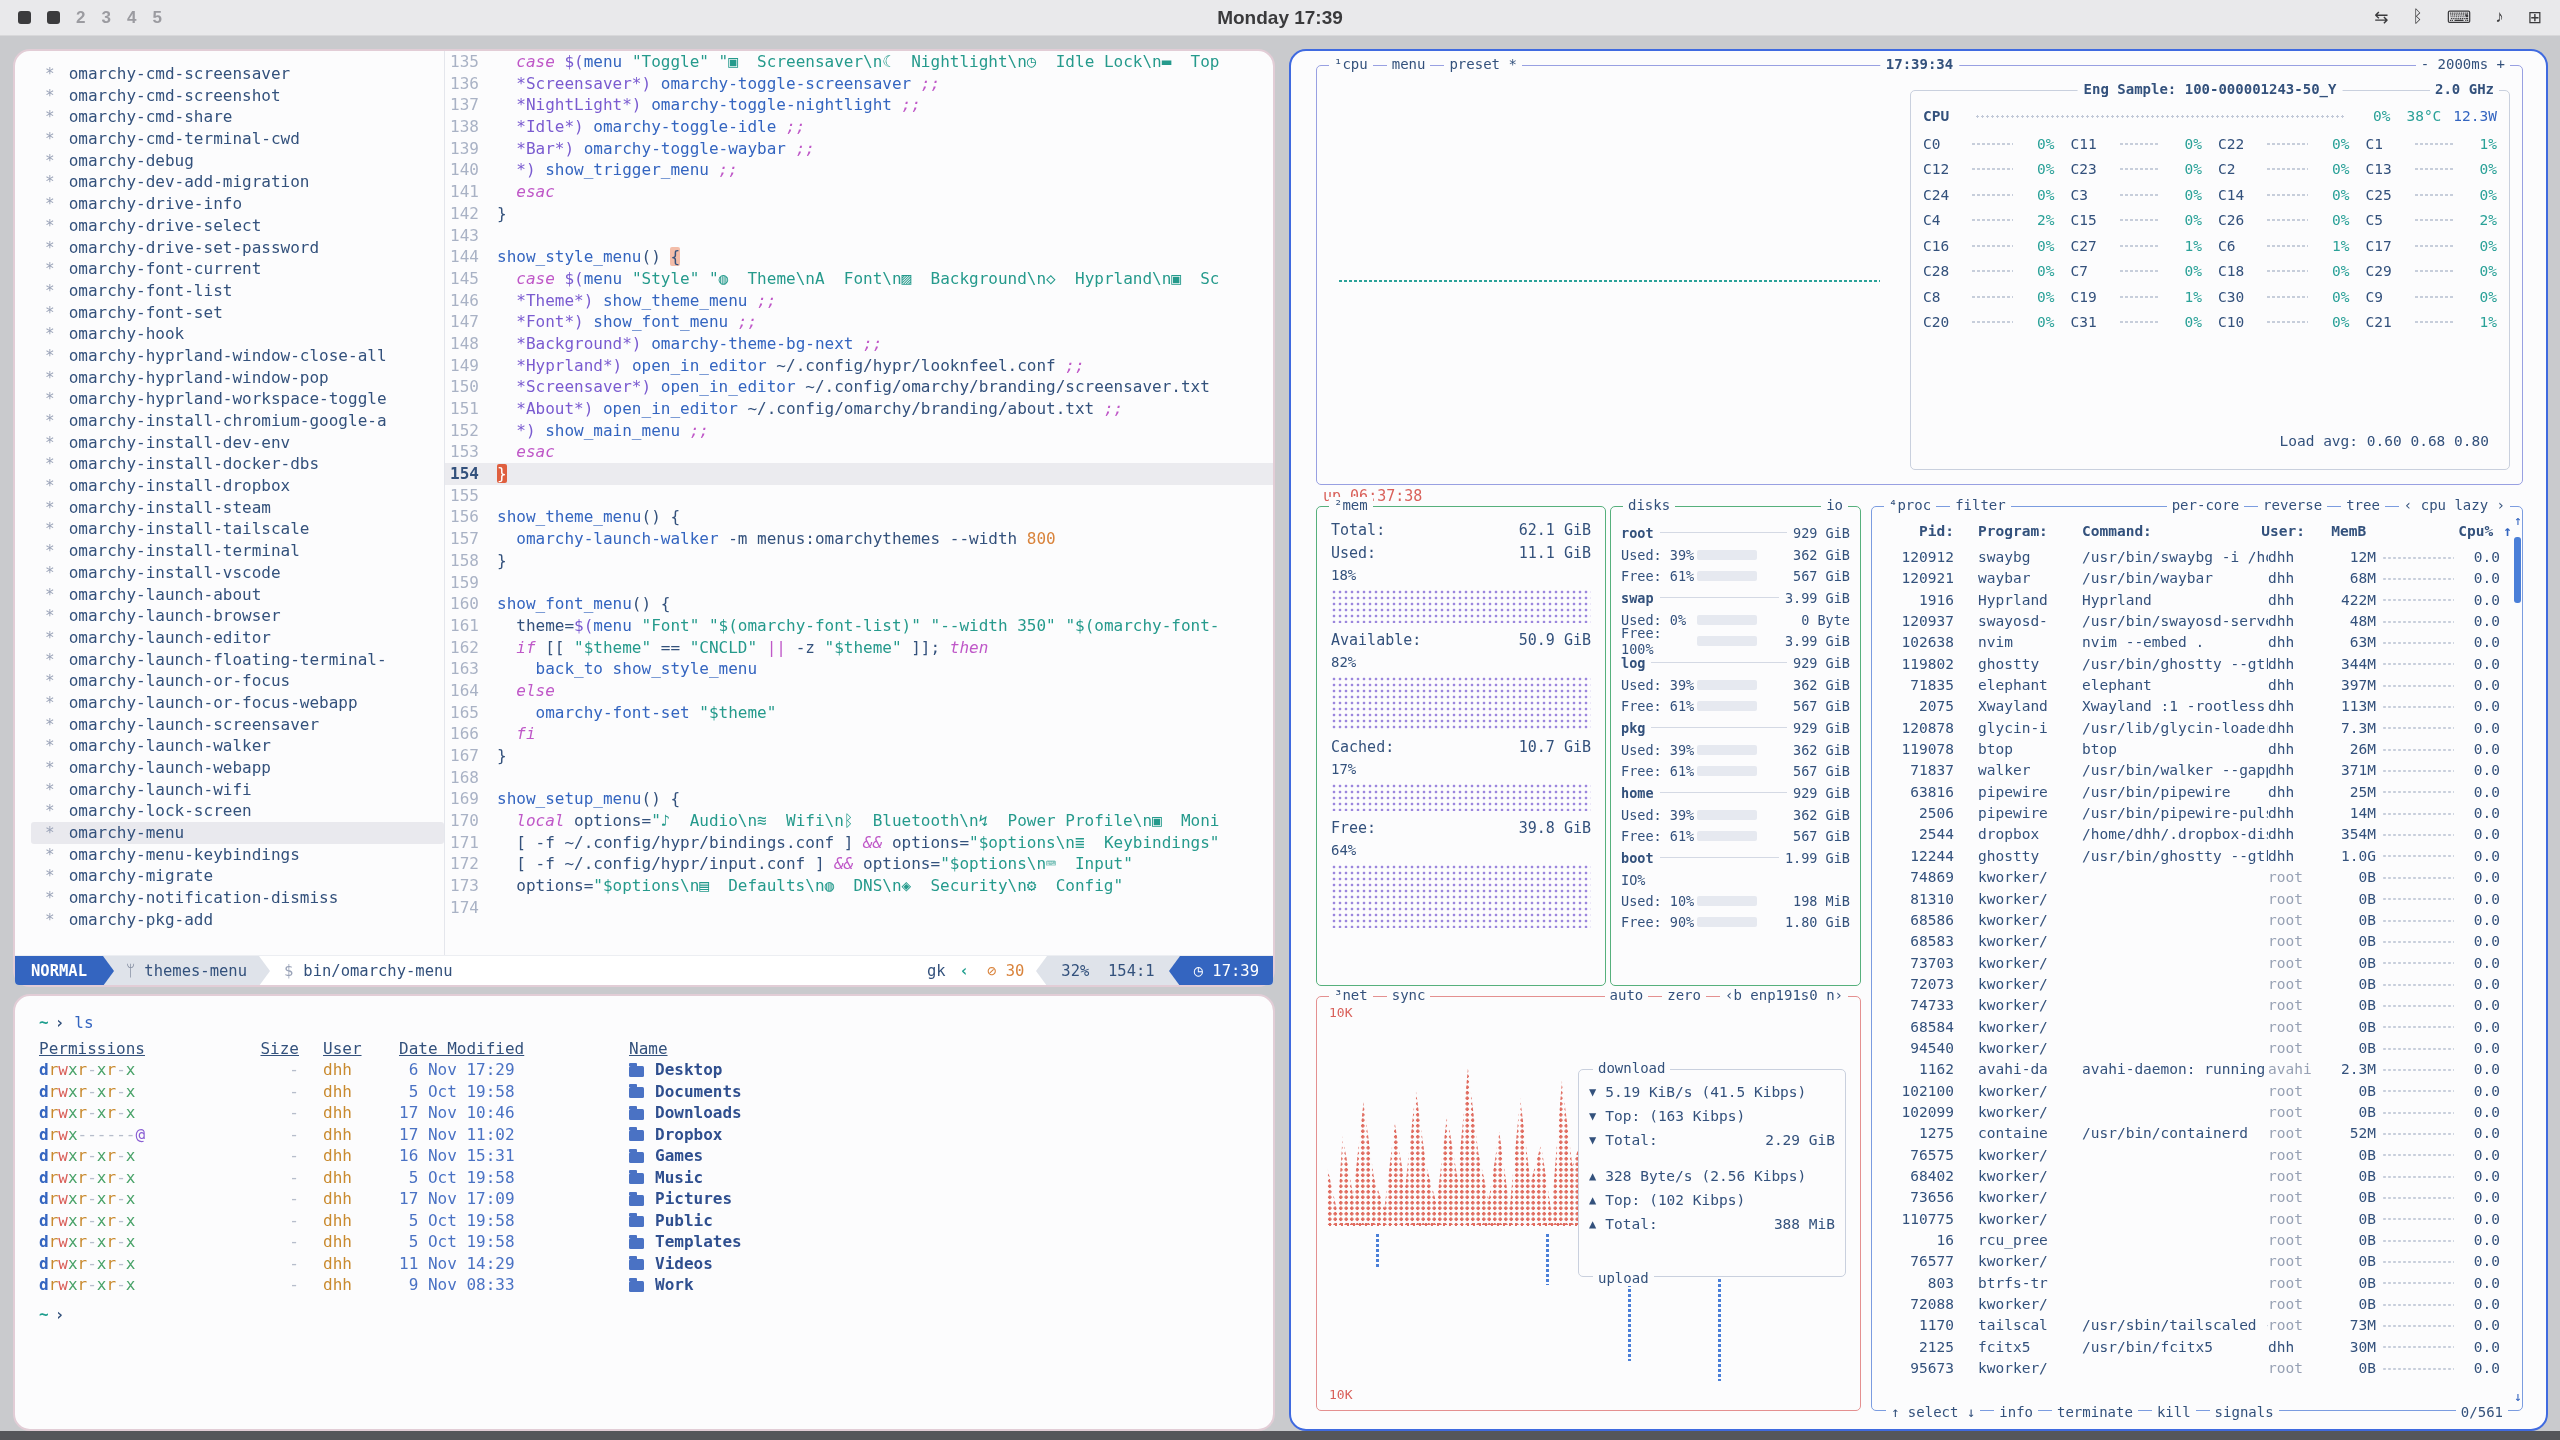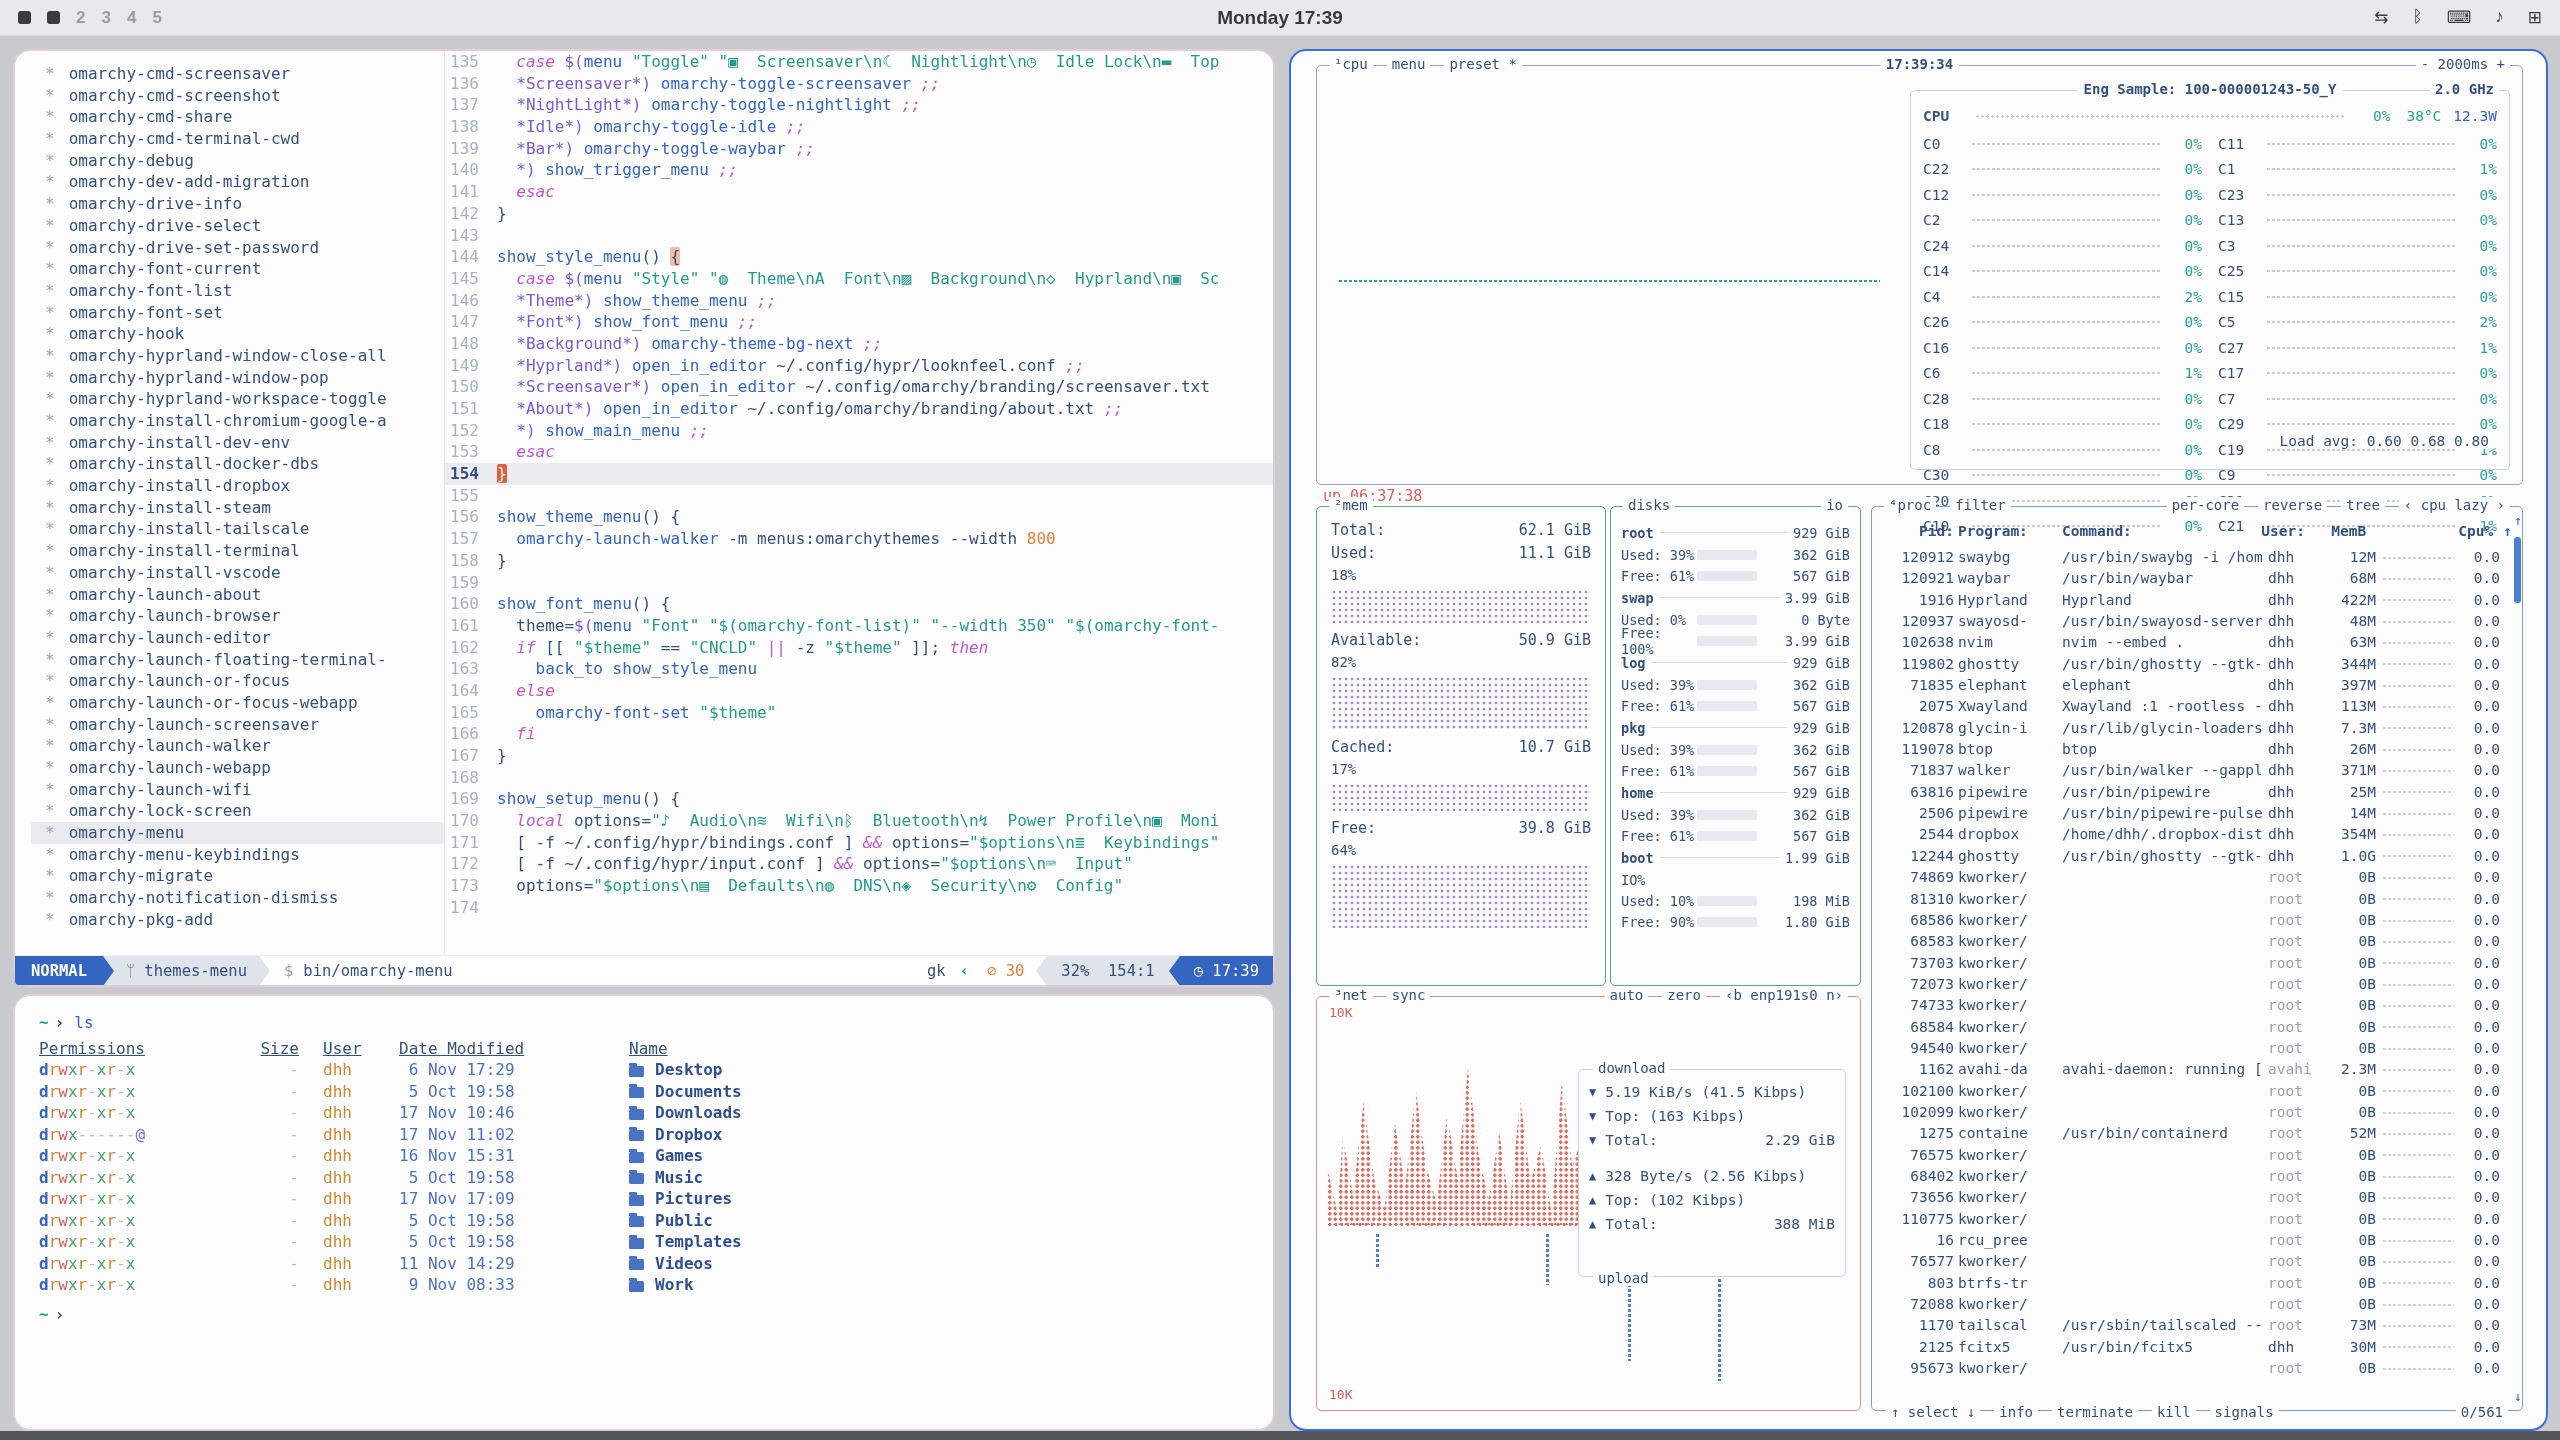--- a/index.html
+++ b/index.html
@@ -100,21 +100,21 @@
 .cpu-line{position:absolute;left:2%;right:3%;top:50%;height:4px;background-image:radial-gradient(circle,#2aa198 1.4px,transparent 1.5px);background-size:5px 4px}
 .cpu-panel{position:absolute;right:12px;top:24px;width:600px;bottom:14px;border:1.5px solid #c9d0de;border-radius:5px;padding:12px 12px 6px}
 .cpu-model{position:absolute;top:-10px;left:50%;transform:translateX(-50%);background:#fcfcfd;padding:0 6px;font-size:14px;font-weight:bold;color:#33517c;white-space:nowrap}
 .cpu-freq{position:absolute;top:-10px;right:10px;background:#fcfcfd;padding:0 5px;font-size:14px;font-weight:bold;color:#33517c}
 .cpu-sumrow{display:flex;align-items:center;height:26px;font-size:14.5px}
 .cpu-sum-label{font-weight:bold;width:42px}
 .cpu-sum-meter{flex:1;height:9px;margin:0 10px;background-image:radial-gradient(circle,#c2c9d8 1.3px,transparent 1.4px);background-size:5px 9px}
 .cpu-pct{color:#2aa198;width:36px;text-align:right}
 .cpu-temp{color:#2aa198;margin-left:16px}
 .cpu-watt{color:#3465c0;margin-left:12px}
-.core-grid{display:grid;grid-template-columns:repeat(2,1fr);column-gap:16px;margin-top:2px}
+.core-grid{display:grid;grid-template-columns:repeat(4,1fr);column-gap:16px;margin-top:2px}
 .core-cell{display:flex;align-items:center;height:25.5px;font-size:14.5px}
 .core-label{width:40px}
 .core-meter{flex:1;height:8px;margin:0 8px;background-image:radial-gradient(circle,#c7cedb 1.2px,transparent 1.3px);background-size:5px 8px}
 .core-pct{width:34px;text-align:right;color:#2aa198}
 .load-avg{position:absolute;right:16px;bottom:20px;font-size:14.5px;color:#33517c;background:#fcfcfd;padding:0 4px}
 .uptime{position:absolute;left:32px;top:436px;color:#d9605a;font-size:15px}
 
 .mem-body{padding:14px 14px 8px;display:flex;flex-direction:column}
 .mem-stat-line{display:flex;justify-content:space-between;font-size:15px;height:23px}
 .mem-pct{font-size:14px;height:20px}
@@ -139,21 +139,21 @@
 .np-top{position:absolute;top:-10px;left:14px;background:#fcfcfd;padding:0 5px;font-size:14px}
 .np-bottom{position:absolute;bottom:-10px;left:14px;background:#fcfcfd;padding:0 5px;font-size:14px}
 .net-line{display:flex;height:24px;align-items:center;gap:9px;white-space:pre}
 .net-gap{height:12px}
 .arrow-d,.arrow-u{color:#33517c;font-size:12px}
 
 .proc-body{position:absolute;inset:16px 10px 14px 12px;overflow:hidden}
 .proc-header{display:flex;font-size:14.5px;font-weight:bold;height:24px;color:#33517c;white-space:nowrap}
 .proc-row{display:flex;height:21.35px;line-height:21.35px;font-size:14.5px;white-space:nowrap;overflow:hidden}
 .pc-pid{width:70px;text-align:right;flex:none}
-.pc-prog{width:100px;margin-left:4px;flex:none;overflow:hidden}
+.pc-prog{width:100px;margin-left:24px;flex:none;overflow:hidden}
 .pc-cmd{flex:1;overflow:hidden;margin-left:4px}
 .pc-user{width:60px;flex:none}
 .user-root{color:#97a1b4}
 .pc-memv{width:48px;text-align:right;flex:none}
 .pc-dots{width:72px;flex:none;height:8px;align-self:center;margin:0 6px;background-image:radial-gradient(circle,#c7cedb 1.1px,transparent 1.2px);background-size:5px 8px}
 .pc-cpu{width:40px;text-align:right;flex:none;margin-right:12px}
 .ph-mem{width:126px;flex:none;text-align:left;padding-left:10px}
 .ph-cpu{width:46px;flex:none;text-align:right;margin-right:6px}
 .sort-arrow{color:#3465c0;margin-left:4px}
 .proc-scroll{position:absolute;right:1px;top:30px;width:7px;height:66px;background:#4a7fd8;border-radius:3px}

